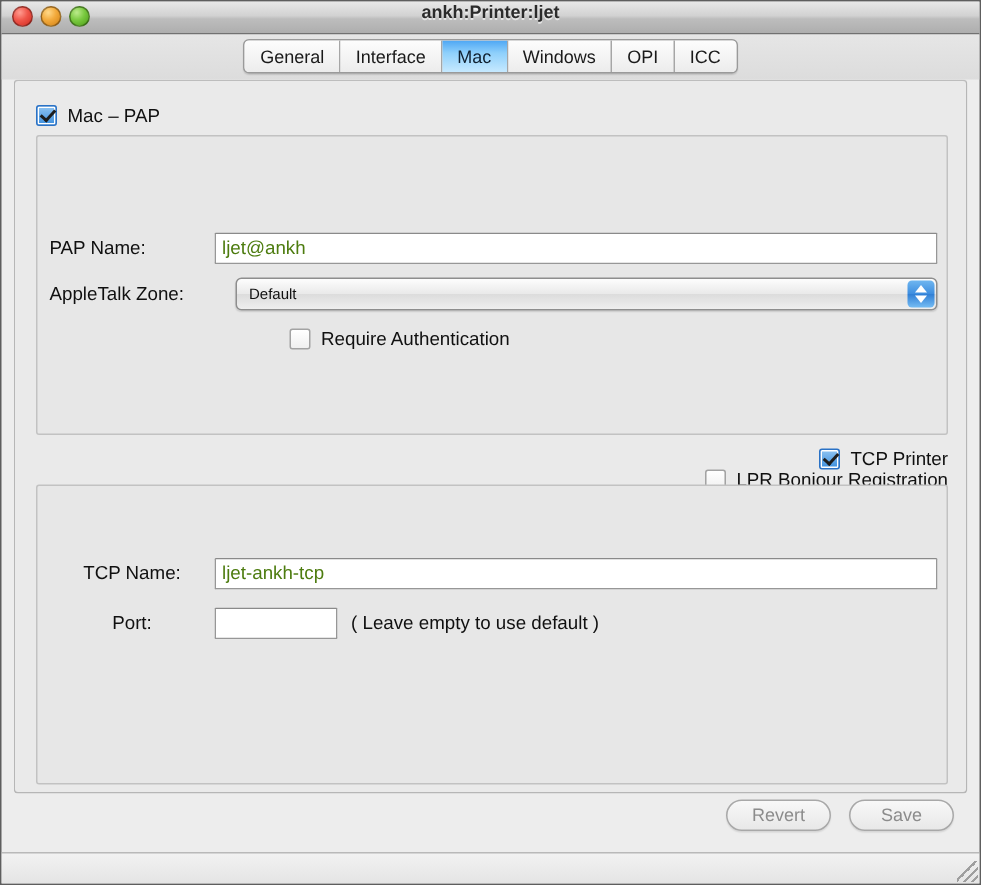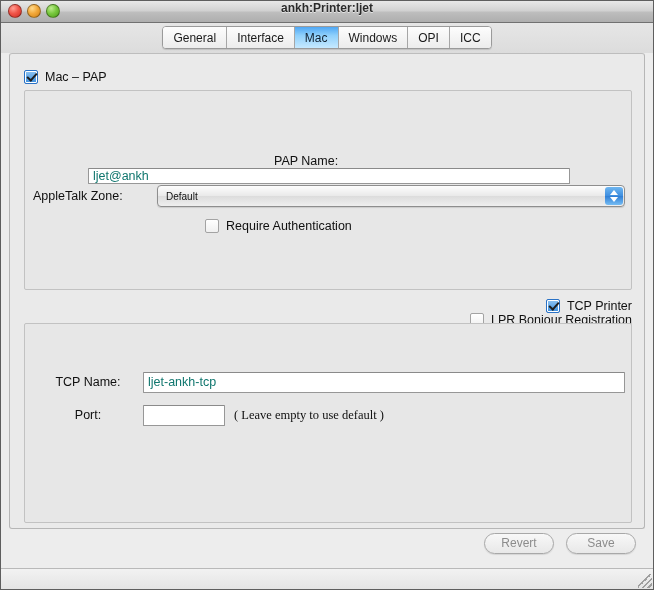--- a/index.html
+++ b/index.html
@@ -179,21 +179,21 @@
   }
 
   input.txt {
     box-sizing: border-box;
     height: 21px;
     border: 1px solid #979797;
     border-top-color: #8a8a8a;
     background: #ffffff;
     font-family: "Liberation Sans", sans-serif;
     font-size: 12.5px;
-    color: #0f766e;
+    color: #4d7c0f;
     padding: 0 4px;
     outline: none;
     border-radius: 1px;
   }
 
   
   .popup {
     position: relative;
     box-sizing: border-box;
     height: 22px;
@@ -315,37 +315,37 @@
 
     <div class="section-header" style="position:absolute; left:14px; top:12px;">
       <div class="chk-row">
         <div class="checkbox checked"></div>
         <span class="chk-label">Mac – PAP</span>
       </div>
     </div>
 
     <div class="group-box" style="position:absolute; left:14px; top:36px; width:608px; height:200px;">
 
-      <div class="field-row" style="position:absolute; left:8px; top:63px; width:592px;flex-direction:column;">
+      <div class="field-row" style="position:absolute; left:8px; top:63px; width:592px;">
         <span class="field-label" style="width:110px;">PAP Name:</span>
         <input class="txt" style="width: 482px;" type="text" value="ljet@ankh">
       </div>
 
       <div class="field-row" style="position:absolute; left:8px; top:94px; width:592px;">
         <span class="field-label" style="width:124px;">AppleTalk Zone:</span>
         <div class="popup" style="width:468px;">
           <span class="popup-value">Default</span>
           <span class="popup-stepper">
             <span class="arrow-up"></span>
             <span class="arrow-down"></span>
           </span>
         </div>
       </div>
 
-      <div class="chk-row" style="position:absolute; left:136px; top:128px;padding-left:44px;">
+      <div class="chk-row" style="position:absolute; left:124px; top:128px;padding-left:44px;">
         <div class="checkbox"></div>
         <span class="chk-label">Require Authentication</span>
       </div>
     </div>
 
     <div class="section-header spread" style="position:absolute; left:14px; top:245px; width:608px;flex-direction:column;">
       <div class="chk-row">
         <div class="checkbox checked"></div>
         <span class="chk-label">TCP Printer</span>
       </div>
@@ -358,21 +358,21 @@
     <div class="group-box" style="position:absolute; left:14px; top:269px; width:608px; height:200px;">
 
       <div class="field-row" style="position:absolute; left:8px; top:47px; width:592px;">
         <span class="field-label" style="width:110px;text-align:center;">TCP Name:</span>
         <input class="txt" style="width: 482px;" type="text" value="ljet-ankh-tcp">
       </div>
 
       <div class="field-row" style="position:absolute; left:8px; top:80px; width:592px;">
         <span class="field-label" style="width:110px;text-align:center;">Port:</span>
         <input class="txt" style="width: 82px;" type="text" value="">
-        <span class="hint" style="margin-left:9px;font-family:Liberation Serif, serif;">( Leave empty to use default )</span>
+        <span class="hint" style="margin-left:9px;">( Leave empty to use default )</span>
       </div>
     </div>
   </div>
 
   <div id="footer">
     <div class="pill-btn">Revert</div>
     <div class="pill-btn">Save</div>
   </div>
 
   <div id="statusbar">

